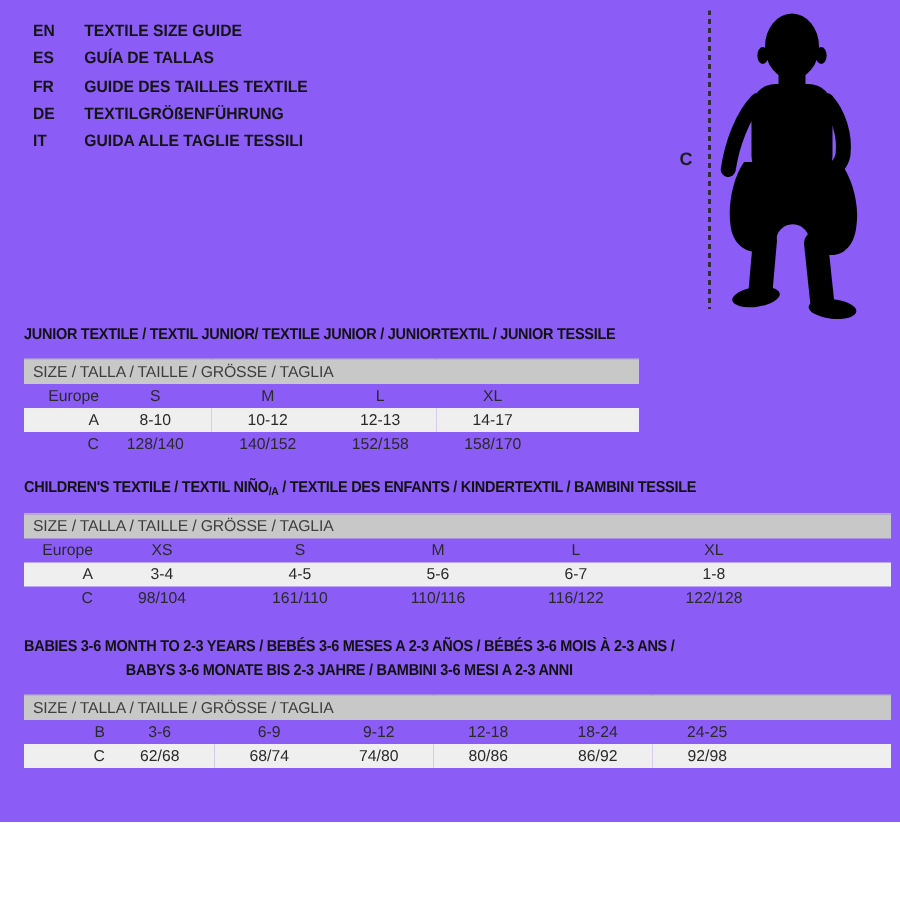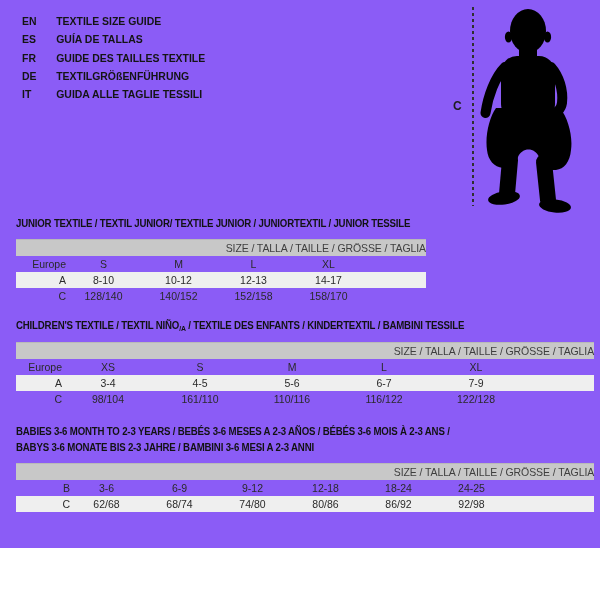--- a/index.html
+++ b/index.html
@@ -31,21 +31,21 @@
   .tbl-title .sub { font-size:7.5px; vertical-align:-2px; }
   .two-line { transform:none; }
   .two-line .tline { white-space:nowrap; transform:scaleX(0.92); transform-origin:left center; height:15.5px; line-height:15.5px; }
 
   
   .size-tbl {
     position:absolute; left:16px; border-collapse:collapse; table-layout:fixed;
     font-size:10.5px; color:#2a2a2a;
   }
   .size-tbl th {
-    background:#c8c8c8; color:#3e3e3e; font-weight:normal; text-align:right;
+    background:#c8c8c8; color:#3e3e3e; font-weight:normal; text-align:left;
     height:16px; padding:0 0 0 6px; font-size:10.5px; letter-spacing:-0.1px;
     border-top:1px solid #b9b9b9; white-space:nowrap;
   }
   .size-tbl td { height:16px; padding:0; text-align:center; white-space:nowrap; }
   .size-tbl td.lab { text-align:right; padding-left:6px; }
   .size-tbl tr.shade td { background:#efefef; }
 
   
   .notes { position:absolute; left:21px; top:537px; font-size:10.5px; font-weight:bold; color:#121212; }
   .note-line { height:16px; line-height:16px; white-space:nowrap; transform:scaleX(0.93); transform-origin:left center; }
@@ -162,36 +162,36 @@
         <td>L</td>
         <td>XL</td>
         <td></td>
       </tr>
       <tr class="shade">
         <td class="lab">A</td>
         <td>3-4</td>
         <td>4-5</td>
         <td>5-6</td>
         <td>6-7</td>
-        <td>7-9</td>
+        <td>1-8</td>
         <td></td>
       </tr>
       <tr>
         <td class="lab">C</td>
         <td>98/104</td>
         <td>161/110</td>
         <td>110/116</td>
         <td>116/122</td>
         <td>122/128</td>
         <td></td>
       </tr>
     </tbody>
   </table>
 
-  <div class="tbl-title two-line" style="top:424px;">
+  <div class="tbl-title two-line" style="top:424px;text-align:center;">
     <div class="tline">BABIES 3-6 MONTH TO 2-3 YEARS / BEBÉS 3-6 MESES A 2-3 AÑOS / BÉBÉS 3-6 MOIS À 2-3 ANS /</div>
     <div class="tline">BABYS 3-6 MONATE BIS 2-3 JAHRE / BAMBINI 3-6 MESI A 2-3 ANNI</div>
   </div>
   <table class="size-tbl" style="top:463px; width:578px;">
     <colgroup>
       <col style="width:54px">
         <col style="width:73px">
         <col style="width:73px">
         <col style="width:73px">
         <col style="width:73px">

